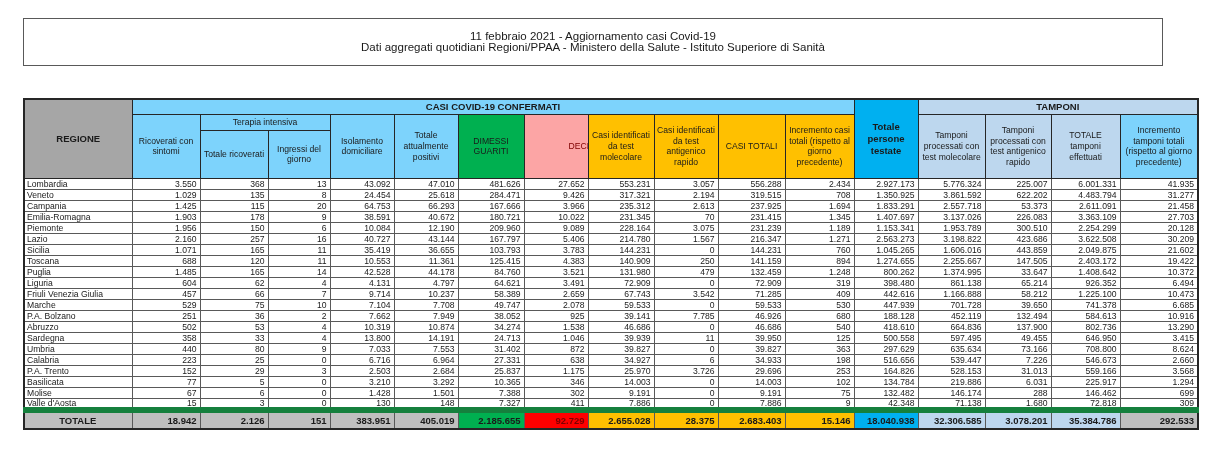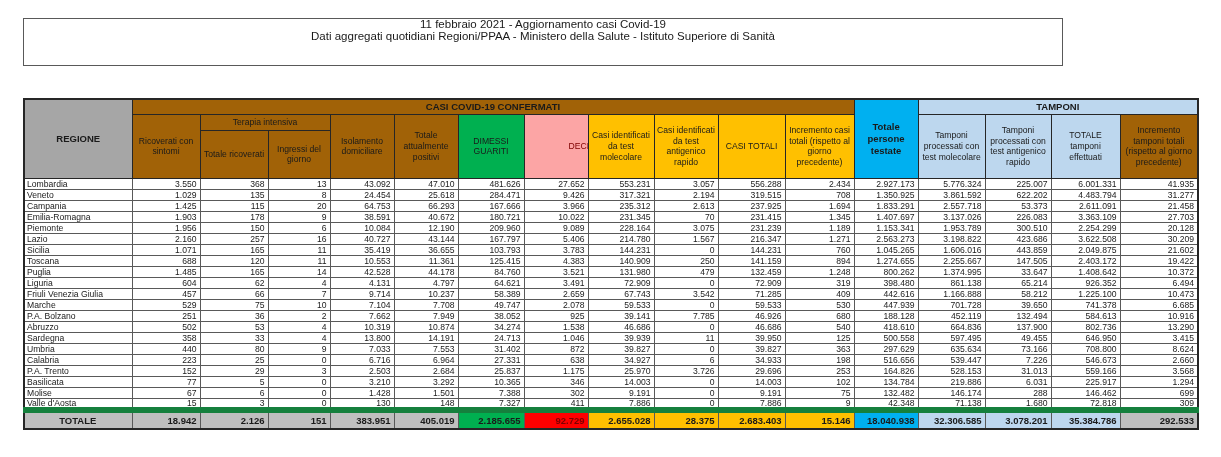--- a/index.html
+++ b/index.html
@@ -2,23 +2,23 @@
 <html><head>
 <meta charset="utf-8">
 <style>
   * { box-sizing: border-box; }
   html,body { margin:0; padding:0; }
   body {
     width:1221px; height:457px; background:#ffffff; position:relative;
     font-family:"Liberation Sans", sans-serif; color:#1a1a1a;
   }
   .title-box {
-    position:absolute; left:23px; top:18px; width:1040px; height:48px;
+    position:absolute; left:23px; top:18px; width:1140px; height:48px;
     border:1px solid #595959; background:#ffffff;
-    display:flex; flex-direction:column; justify-content:flex-start;
+    display:flex; flex-direction:column; justify-content:center;
     text-align:center; font-size:11.5px; line-height:1;
   }
   table.covid {
     position:absolute; left:23px; top:98px; width:1176px;
     border-collapse:collapse; table-layout:fixed;
     border:2px solid #262626;
   }
   th {
     border:1px solid #262626; font-weight:normal; font-size:8.6px;
     padding:1px 2px; text-align:center; vertical-align:middle; line-height:1.25;
@@ -26,21 +26,21 @@
   }
   td {
     border:1px solid #595959; font-size:8.6px; height:11px;
     padding:0 3px; text-align:right; white-space:nowrap; overflow:hidden;
     vertical-align:middle; line-height:1;
   }
   td.region { text-align:left; padding-left:2px; }
   tr.band th { font-weight:bold; font-size:9.5px; height:15px; }
   tr.sub2 th { height:48px; }
   tr.sub1 th.terapia { height:16px; }
-  .h-gray   { background:#a16207; }
+  .h-gray   { background:#7dd3fc; }
   .h-dkgray { background:#A6A6A6; font-weight:bold; font-size:9.5px; }
   .h-green  { background:#00B050; }
   .h-red    { background:#fca5a5; color:#7F0000;padding-left:44px; }
   .h-yellow { background:#FFC000; }
   .h-cyan   { background:#00B0F0; }
   .h-blue   { background:#BDD7EE; }
   tr.total td {
     font-weight:bold; font-size:9.5px; height:19px;
     border-top:6px solid #15803d; border-bottom:2px solid #262626;
   }

